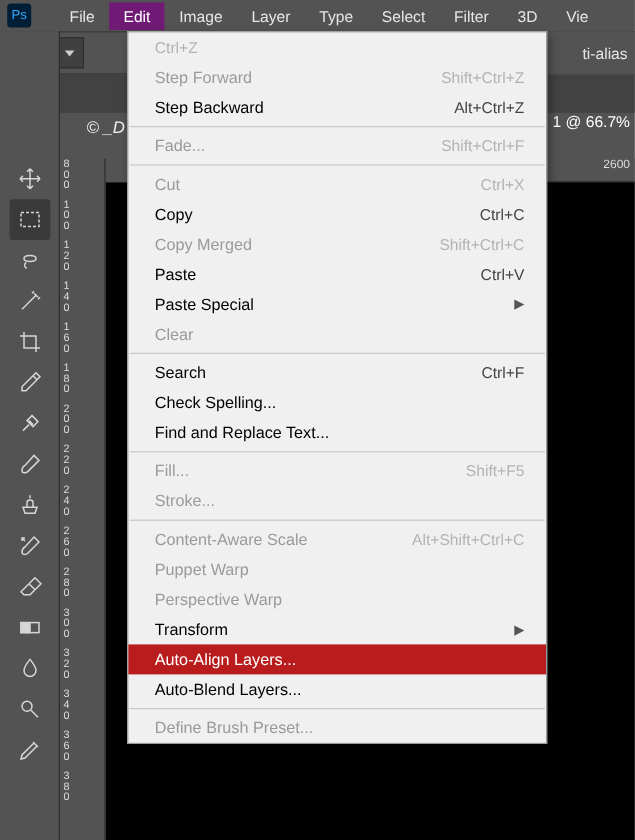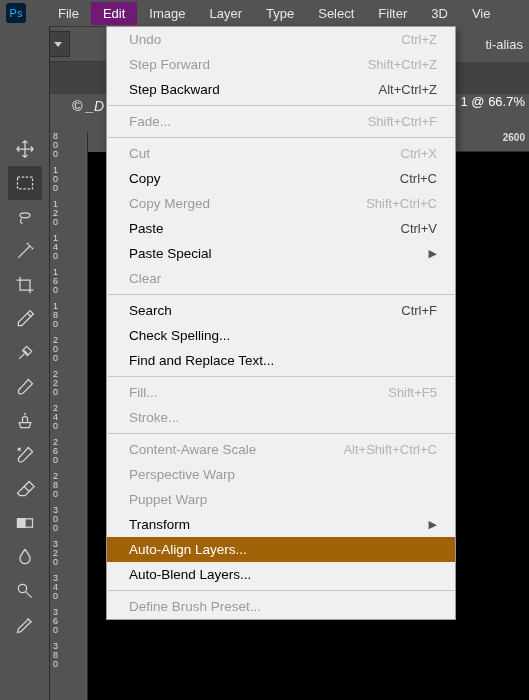--- a/index.html
+++ b/index.html
@@ -8,36 +8,36 @@
   .ps-logo { width: 20px; height: 20px; background: #001e36; color: #31a8ff; display: flex; align-items: center; justify-content: center; font-size: 11px; font-weight: normal; border-radius: 3px; margin-right: 20px; }
   .menubar .mitem { padding: 4px 12px; cursor: default; }
   .menubar .mitem.active { background: #701a75; color: #fff; }
   .optbar { height: 36px; background: #535353; border-top: 1px solid #383838; border-bottom: 1px solid #383838; display: flex; align-items: center; padding-left: 28px; }
   .marquee-preset { width: 42px; height: 26px; border: 1px solid #2d2d2d; background: #404040; display:flex; align-items:center; justify-content:center; gap:4px;}
   .marquee-preset .box { width:14px; height:11px; border:1px dashed #ccc; }
   .marquee-preset .caret { width:0;height:0;border-left:4px solid transparent;border-right:4px solid transparent;border-top:5px solid #ccc;}
   .tabrow { height: 32px; background: #424242; display: flex; align-items: center; padding-left: 16px; color: #ddd; font-size: 13px; gap:4px; }
   .chev { width: 10px; color: #ccc; font-size: 11px; margin-left: 2px; }
   .hruler { height: 20px; background:#535353; border-bottom:1px solid #2f2f2f; position:relative; margin-left:70px; overflow:hidden;}
-  .hruler .tick { position:absolute; top:0; font-size:10px; color:#ddd;font-weight:bold; }
+  .hruler .tick { position:absolute; top:0; font-size:10px; color:#ddd; }
   .left-stack { position:absolute; left:0; top:26px; width:50px; bottom:0; background:#535353; border-right:1px solid #2c2c2c;}
   .toolcol { position:absolute; left:0; top:132px; width:50px; display:flex; flex-direction:column; align-items:center; gap:0; }
   .tool { width:34px; height:34px; display:flex; align-items:center; justify-content:center; color:#d6d6d6; border-radius:3px;}
   .tool.selected { background:#3a3a3a; }
   .tool svg { width:20px; height:20px; stroke:#d6d6d6; fill:none; stroke-width:1.5; }
   .vruler { position:absolute; left:50px; top:132px; width:38px; bottom:0; background:#535353; border-right:1px solid #2c2c2c; display:flex; flex-direction:column; }
   .vruler .vt { height:34px; font-size:9px; color:#ddd; padding-left:3px; line-height:1; display:flex; flex-direction:column; justify-content:flex-start;}
   .vruler .vt span{display:block;}
   .dropdown { position:absolute; left:106px; top:26px; width:350px; background:#f0f0f0; border:1px solid #9a9a9a; box-shadow: 2px 4px 8px rgba(0,0,0,.4); font-size:13.5px; color:#000;}
   .dropdown .row { display:flex; align-items:center; height:25px; padding:0 18px 0 22px; cursor:default;}
   .dropdown .row .lbl { flex:1; }
   .dropdown .row .sc { color:#444; font-size:13px;}
   .dropdown .row.disabled { color:#9a9a9a; }
   .dropdown .row.disabled .sc { color:#b3b3b3;text-align:center; }
-  .dropdown .row.highlight { background:#a16207; color:#fff; }
+  .dropdown .row.highlight { background:#b91c1c; color:#fff; }
   .dropdown .sep { height:1px; background:#c8c8c8; margin:3px 1px; }
   .dropdown .sub { font-size:11px; color:#555; margin-left:auto; }
   .right-frag { position:absolute; right:0; top:26px; width:75px; height:36px; background:#535353; color:#e6e6e6; font-size:13px; display:flex; align-items:center; justify-content:flex-end; padding-right:6px;}
   .zoom-frag { position:absolute; right:0; top:94px; width:72px; color:#fff; font-size:13px; display:flex; align-items:center; justify-content:flex-end; padding-right:4px;margin-left:47px;}
   .canvaswrap { position:absolute; left:88px; top:152px; right:0; height:548px; background:#000;}
 </style>
 </head>
 <body>
 
 <div class="menubar">
@@ -238,21 +238,20 @@
     </div>
     <div class="tool">
       <svg viewBox="0 0 24 24">
         <path d="M3 21l4-1 12-12-3-3L4 17zM15 4l5 5"></path>
       </svg>
     </div>
   </div>
 
 <div class="dropdown" id="dropdown">
     <div class="row disabled">
-      <span class="lbl">Undo</span>
       <span class="sc">Ctrl+Z</span>
     </div>
     <div class="row disabled">
       <span class="lbl">Step Forward</span>
       <span class="sc">Shift+Ctrl+Z</span>
     </div>
     <div class="row">
       <span class="lbl">Step Backward</span>
       <span class="sc">Alt+Ctrl+Z</span>
     </div>
@@ -303,24 +302,24 @@
     </div>
     <div class="row disabled">
       <span class="lbl">Stroke...</span>
     </div>
     <div class="sep"></div>
     <div class="row disabled">
       <span class="lbl">Content-Aware Scale</span>
       <span class="sc">Alt+Shift+Ctrl+C</span>
     </div>
     <div class="row disabled">
+      <span class="lbl">Puppet Warp</span>
+    </div>
+    <div class="row disabled">
       <span class="lbl">Perspective Warp</span>
-    </div>
-    <div class="row disabled">
-      <span class="lbl">Puppet Warp</span>
     </div>
     <div class="row">
       <span class="lbl">Transform</span>
       <span class="sub">▶</span>
     </div>
     <div class="row highlight">
       <span class="lbl">Auto-Align Layers...</span>
     </div>
     <div class="row">
       <span class="lbl">Auto-Blend Layers...</span>

